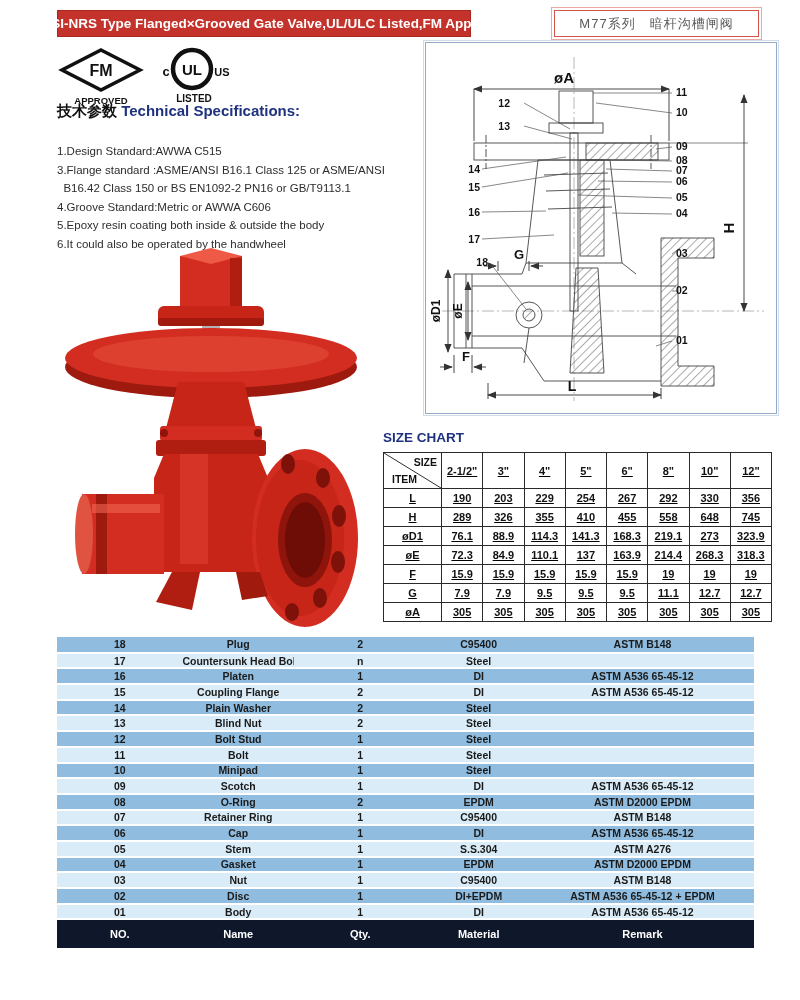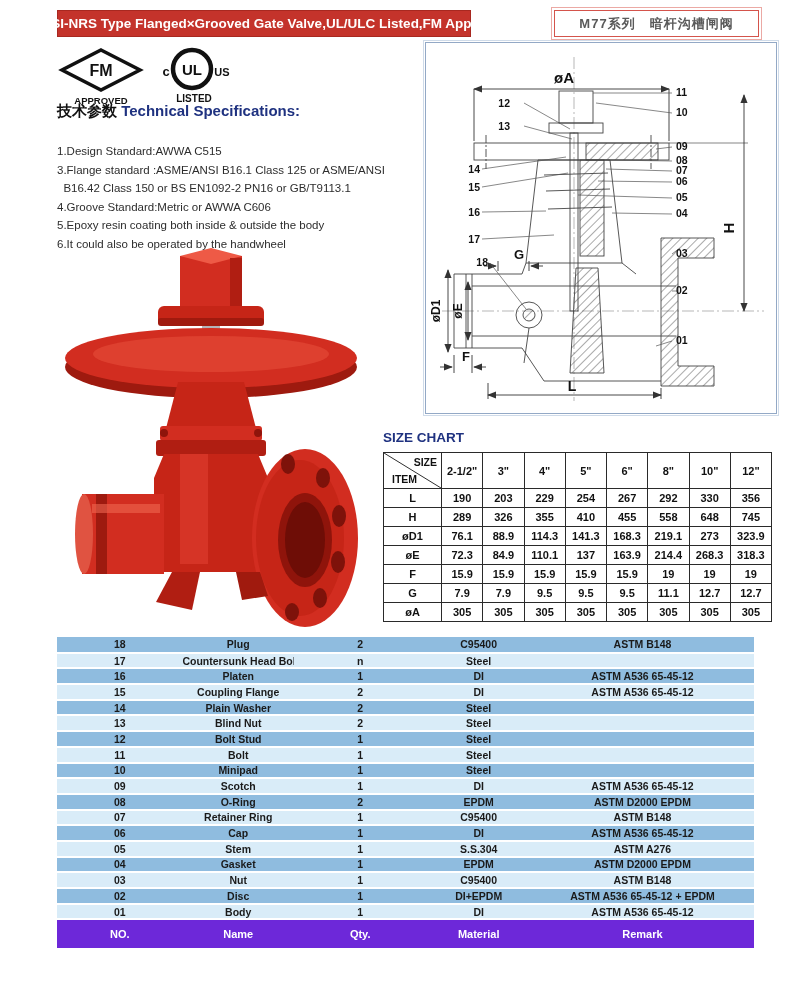--- a/index.html
+++ b/index.html
@@ -8,21 +8,21 @@
   .page { position:relative; width:800px; height:1000px; background:#ffffff; overflow:hidden; }
 
   
   .hdr { position:absolute; left:57px; top:10px; width:738px; height:27px; }
   .hdr-red { position:absolute; left:0; top:0; width:414px; height:27px;
              background:#c4332b; border:1px solid #a82820;
              color:#fff; font-size:13.5px; font-weight:bold;
              display:flex; align-items:center; justify-content:center; white-space:nowrap; }
   .hdr-cn { position:absolute; left:497px; top:0; width:205px; height:27px;
             background:#fff; border:1px solid #d4534b; outline:1px solid #eba9a4; outline-offset:2px;
-            color:#5a5a5a; font-size:13px; font-weight:bold; letter-spacing:1px;
+            color:#5a5a5a; font-size:13px; font-weight:normal; letter-spacing:1px;
             display:flex; align-items:center; justify-content:center; white-space:nowrap; }
 
   
   .logos { position:absolute; left:58px; top:46px; width:220px; height:62px; display:flex; gap:10px; }
 
   
   .specs { position:absolute; left:57px; top:102px; width:340px; }
   .specs-h { font-size:15px; font-weight:bold; margin-bottom:21px; }
   .specs-h .cn { color:#111; }
   .specs-h .en { color:#1f3280; }
@@ -32,36 +32,36 @@
   .photo { position:absolute; left:60px; top:240px; width:300px; height:392px; }
 
   
   .drawing { position:absolute; left:425px; top:42px; width:352px; height:372px;
              border:1px solid #93a9c6; outline:1px solid #cfdbe9; outline-offset:1px; background:#fff; }
   .drawing svg text { font-family:"Liberation Sans", sans-serif; }
 
   
   .sc-title { position:absolute; left:383px; top:430px; font-size:13.5px; font-weight:bold; color:#1f3280; }
   .size-chart { position:absolute; left:383px; top:452px; width:389px; border-collapse:collapse;
-                table-layout:fixed; }
+                table-layout:fixed;text-decoration:underline; }
   .size-chart td, .size-chart th { border:1px solid #2a2a2a; text-align:center;
                 font-size:11px; font-weight:bold; color:#111; height:19px; padding:0; background:#fff; }
   .size-chart thead th { height:36px; }
   .sc-corner { position:relative; }
   .sc-corner svg { position:absolute; left:0; top:0; width:100%; height:100%; }
   .sc-corner .tl { position:absolute; right:4px; top:3px; font-size:10.5px; }
   .sc-corner .bl { position:absolute; left:8px; bottom:3px; font-size:10.5px; }
 
   
   .parts { position:absolute; left:57px; top:637px; width:697px; border-collapse:collapse; table-layout:fixed; }
   .parts td { text-align:center; font-size:10.5px; font-weight:bold; color:#1a1a1a;
               height:15.7px; padding:0; border-bottom:2px solid #ffffff; white-space:nowrap; overflow:hidden; }
   .parts .row-dark td { background:#8fbcdf; }
   .parts .row-light td { background:#d9ecf8; }
-  .parts .footer td { background:#6d28d9; color:#ffffff; font-size:11px; height:29px; border-bottom:none; }
+  .parts .footer td { background:#0f172a; color:#ffffff; font-size:11px; height:29px; border-bottom:none; }
 </style>
 </head>
 <body>
 
 <div class="page">
 
   <div class="hdr">
     <div class="hdr-red">200PSI-NRS Type Flanged×Grooved Gate Valve,UL/ULC Listed,FM Approved</div>
     <div class="hdr-cn">M77系列　暗杆沟槽闸阀</div>
   </div>

